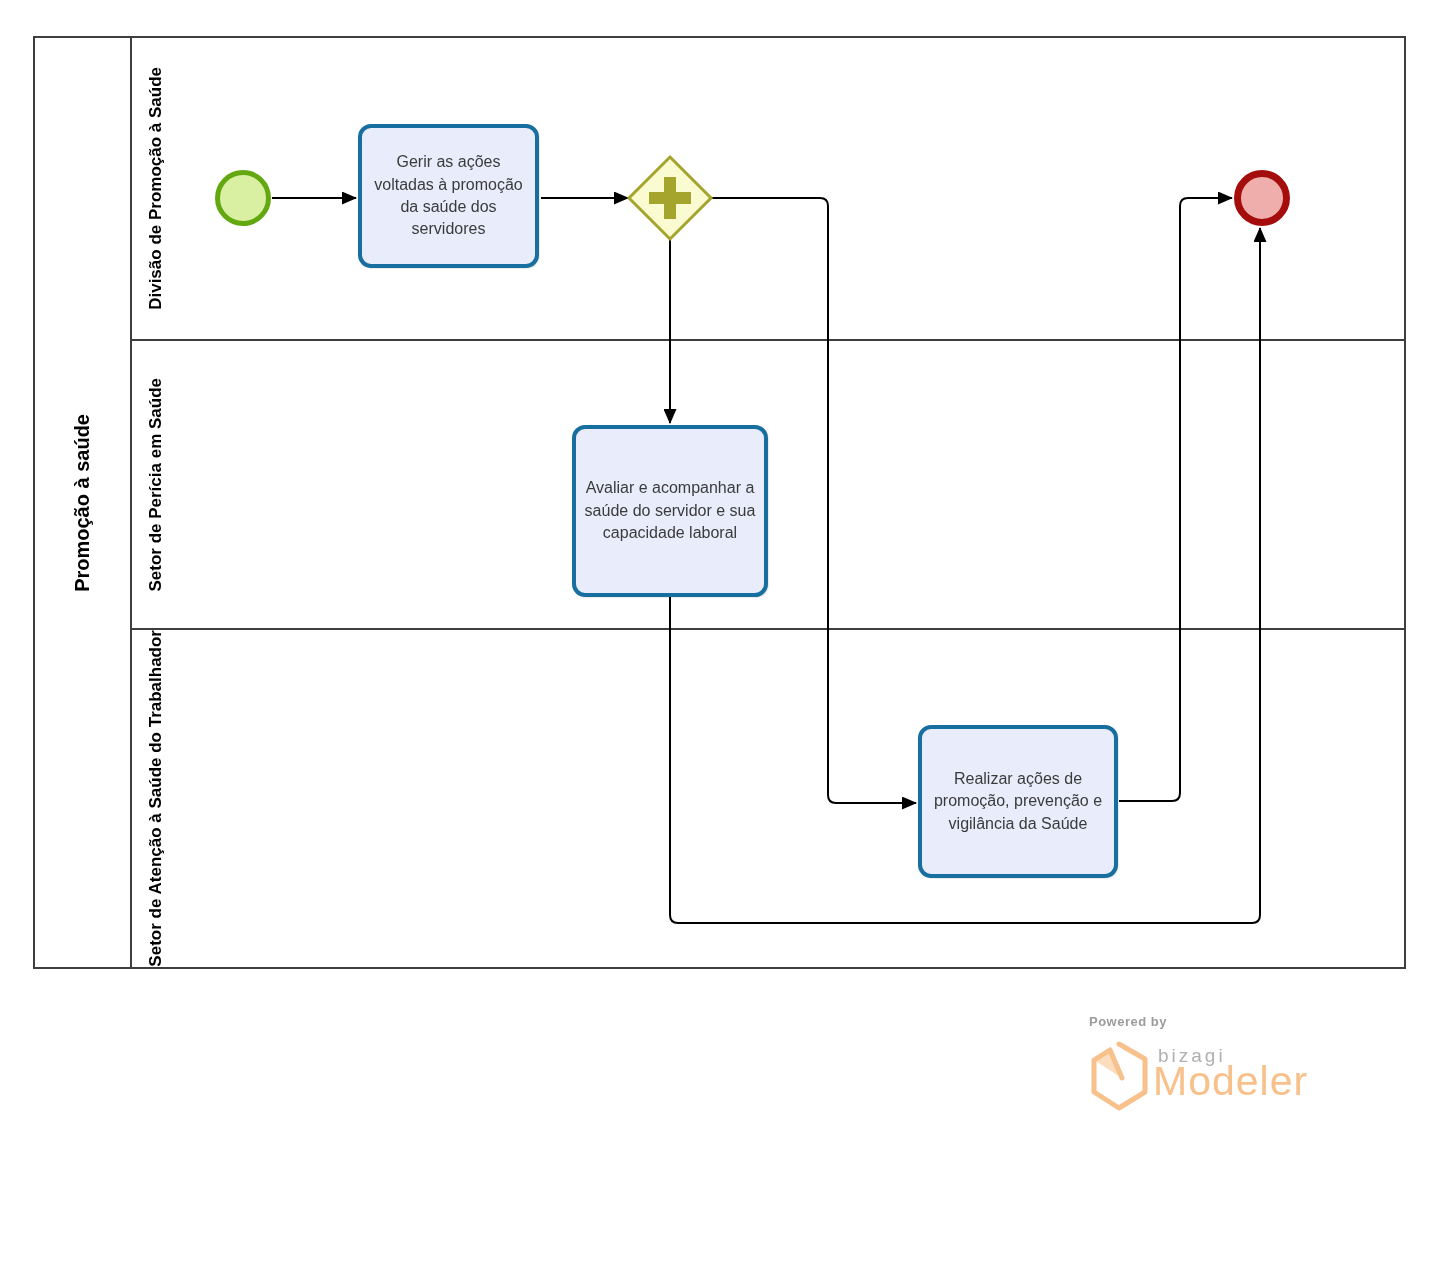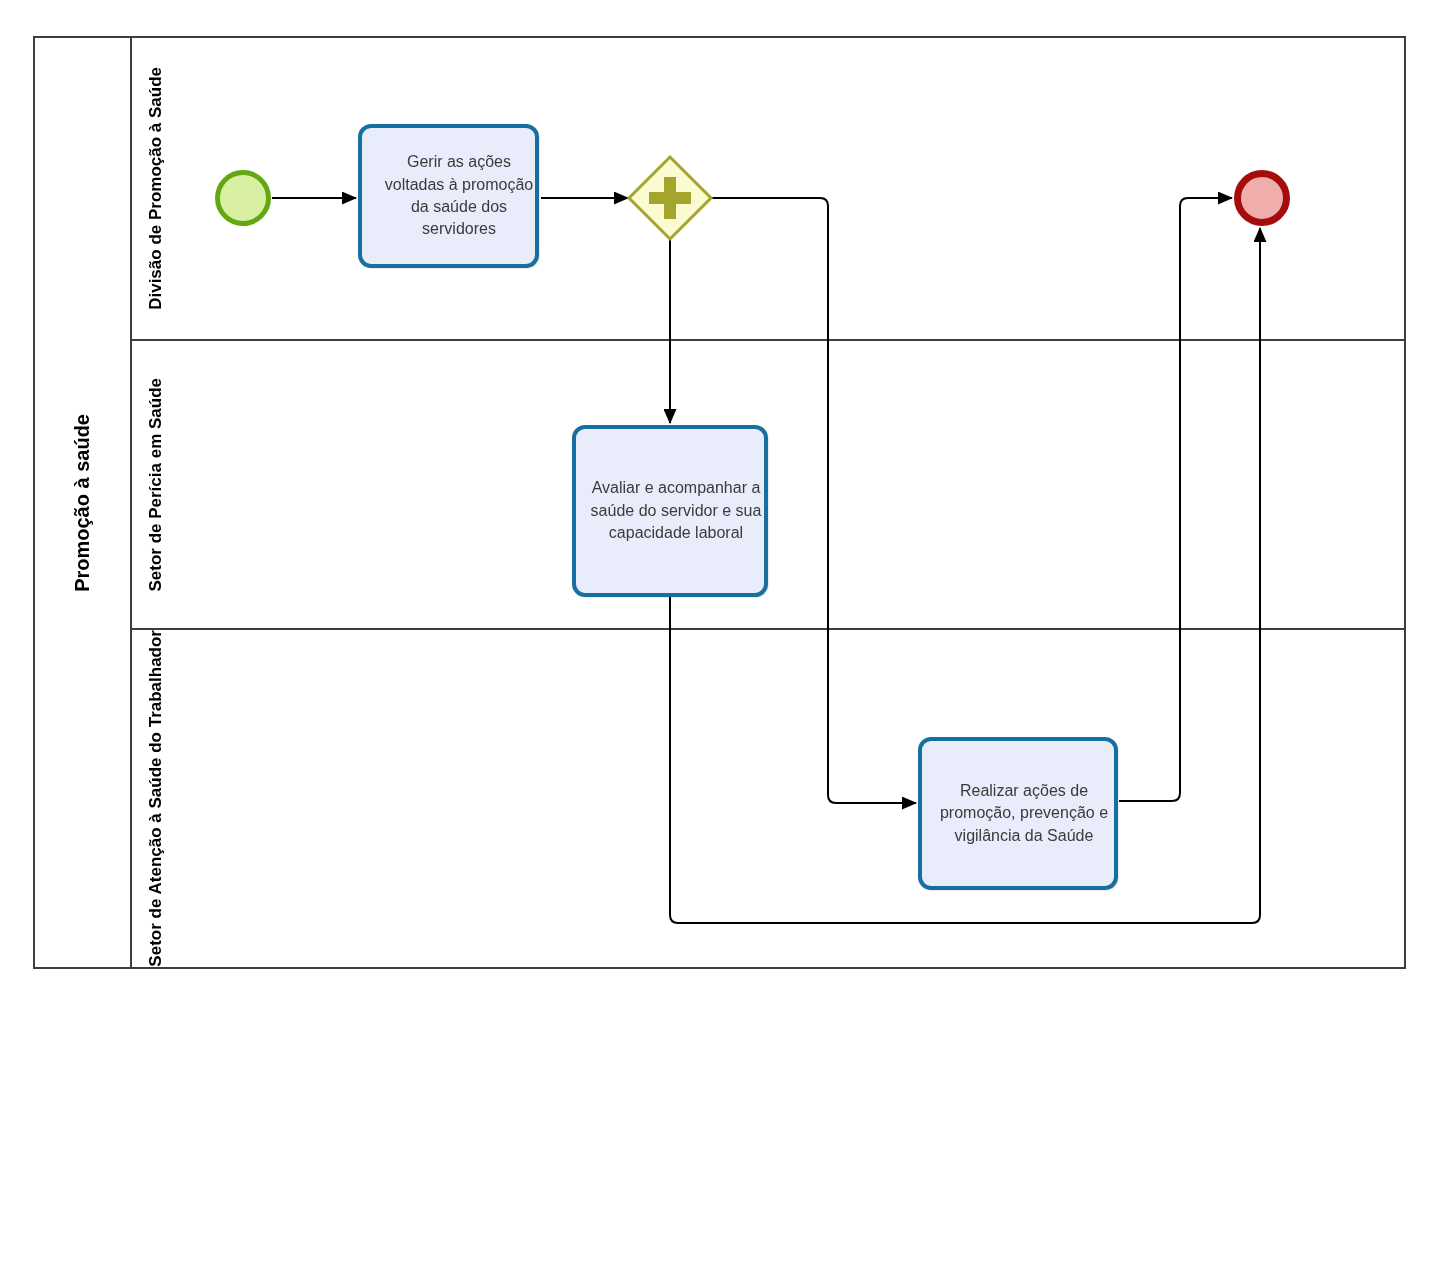--- a/index.html
+++ b/index.html
@@ -63,32 +63,32 @@
   }
 
   
   .task {
     position: absolute;
     background: var(--task-fill, #e9edfb);
     border: 4px solid var(--task-border, #176fa0);
     border-radius: 13px;
     display: flex;
     align-items: center;
-    justify-content: flex-end;
+    justify-content: center;
     text-align: center;
     font-size: 16px;
     color: #3b3b3b;
     line-height: 1.4;
     box-shadow: 1px 1px 0 rgba(0,0,0,0.08);
   }
   .task-1 { left: 358px; top: 124px; width: 181px; height: 144px; }
   .task-1 .task-label { width: 152px; }
   .task-2 { left: 572px; top: 425px; width: 196px; height: 172px; }
   .task-2 .task-label { width: 176px; }
-  .task-3 { left: 918px; top: 725px; width: 200px; height: 153px; margin-top: 12px; }
+  .task-3 { left: 918px; top: 725px; width: 200px; height: 153px; }
   .task-3 .task-label { width: 180px; }
 
   .event {
     position: absolute;
     width: 56px; height: 56px;
     border-radius: 50%;
   }
   .event-start {
     left: 215px; top: 170px;
     background: var(--start-fill, #d9f0a2);
@@ -198,14 +198,23 @@
   <div class="task task-2">
     <div class="task-label">Avaliar e acompanhar a saúde do servidor e sua capacidade laboral</div>
   </div>
 
   <div class="task task-3">
     <div class="task-label">Realizar ações de promoção, prevenção e vigilância da Saúde</div>
   </div>
 
   <div class="event event-end"></div>
 
+  <div class="footer">
+    <div class="powered-by">Powered by</div>
+    <svg class="bizagi-box" width="64" height="72" viewBox="0 0 64 72" xmlns="http://www.w3.org/2000/svg">
+      <polygon points="7,20 23,10 35,38" fill="#fbdcbc"></polygon>
+      <path d="M32 4 L58 19 V 52 L32 68 L7 52 V 20 L23 10 L35 38" fill="none" stroke="#f8c08a" stroke-width="5" stroke-linejoin="round" stroke-linecap="round"></path>
+    </svg>
+    <div class="brand-name">bizagi</div>
+    <div class="product-name">Modeler</div>
+  </div>
 
 </div>
 
 </body></html>

